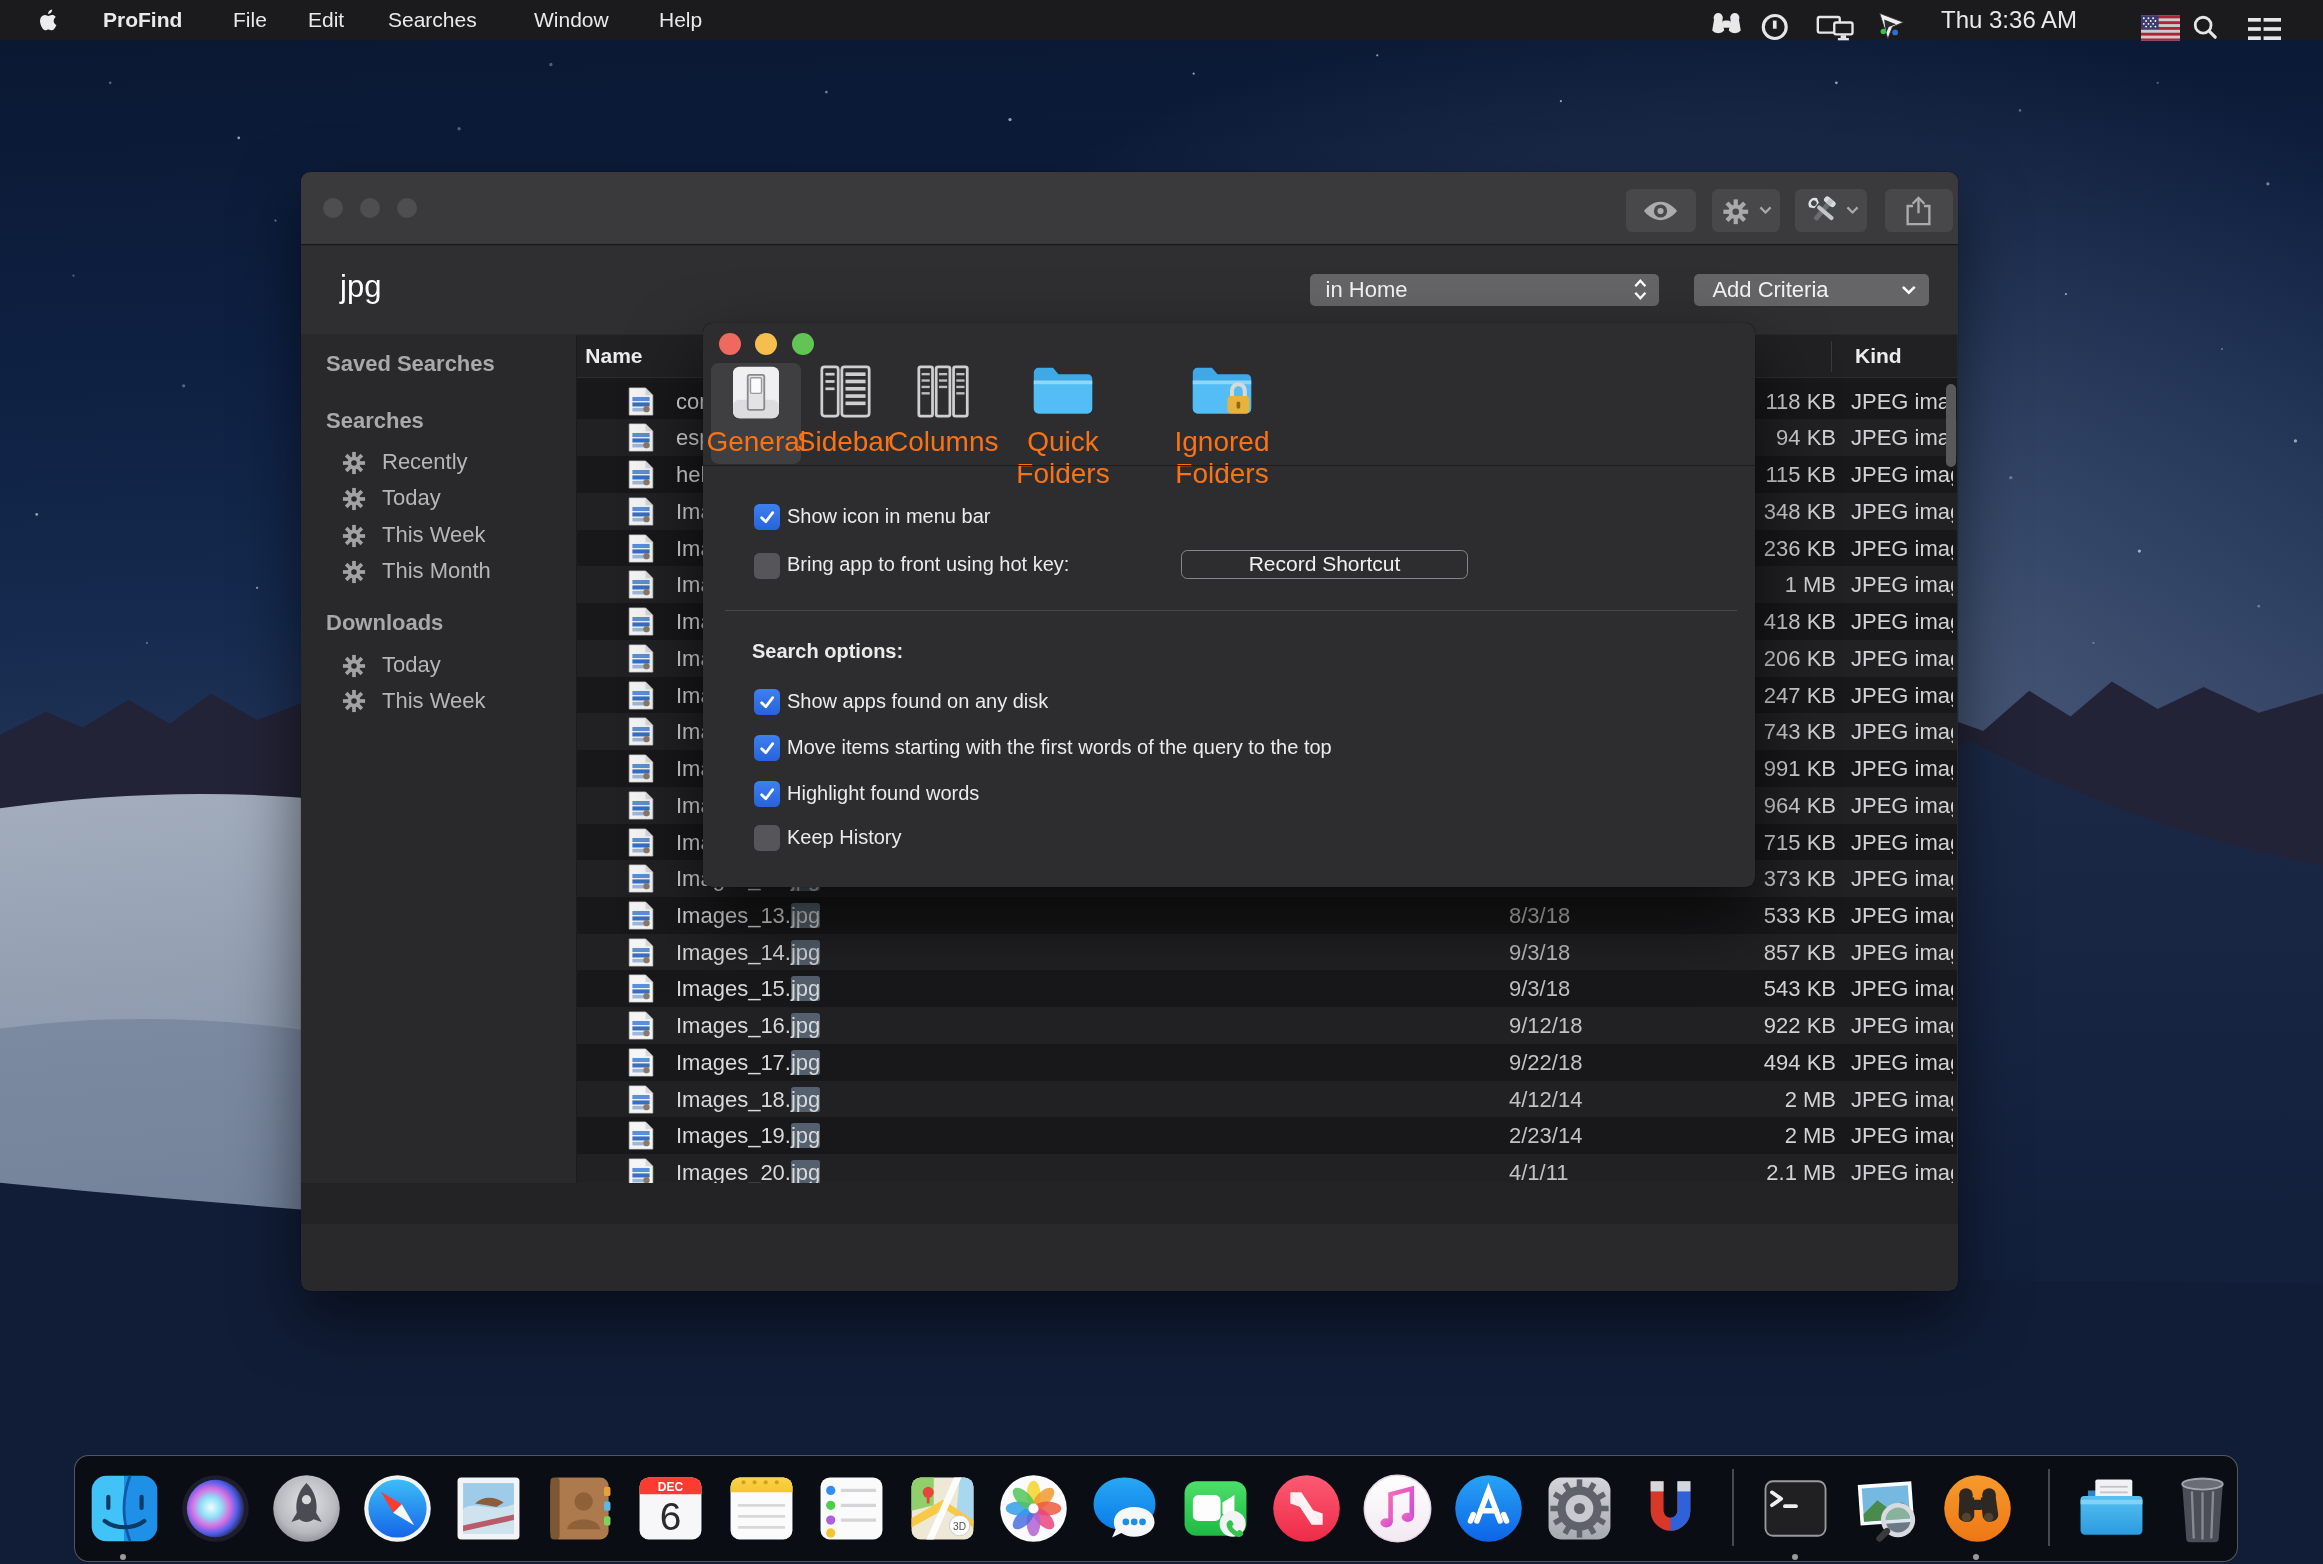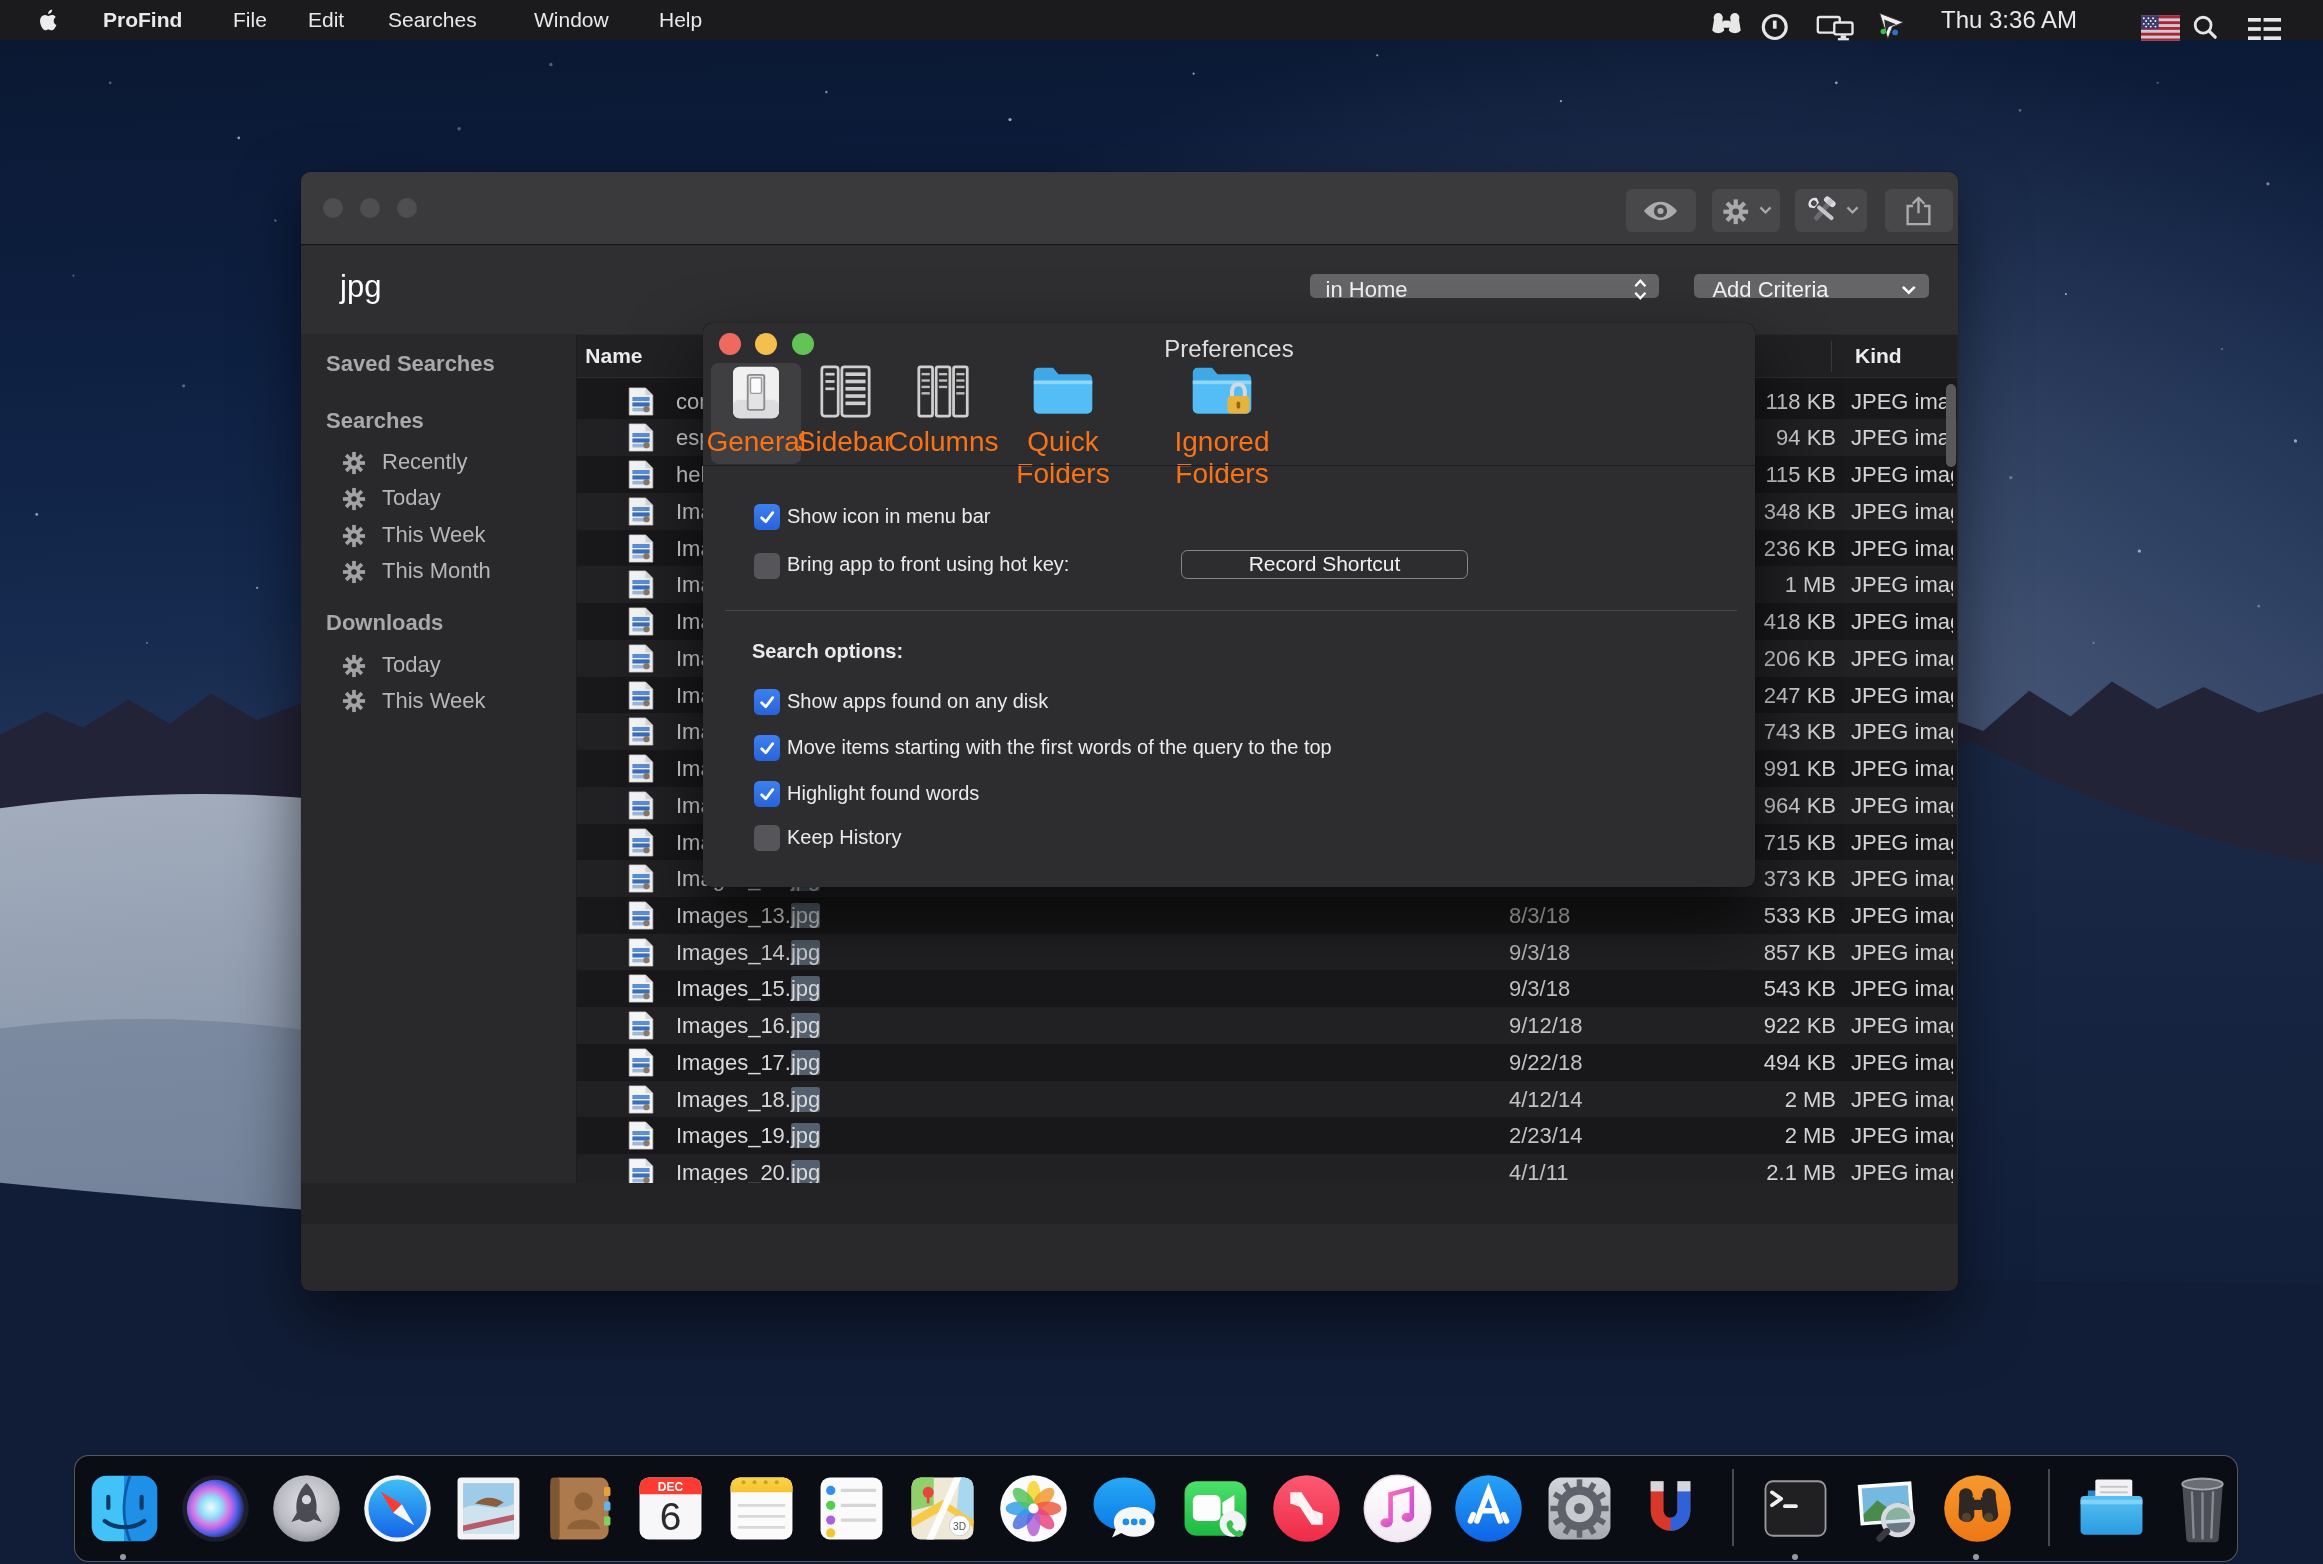--- a/index.html
+++ b/index.html
@@ -11,21 +11,21 @@
 
 #menubar{position:absolute;left:0;top:0;width:2323px;height:40px;background:#1b1b1d;color:#e9e9ea;font-size:21px;}
 #menubar .mi{position:absolute;top:0;height:40px;line-height:40px;white-space:nowrap;}
 
 #win{position:absolute;left:301px;top:172px;width:1657px;height:1119px;border-radius:9.2px;background:#29292b;box-shadow:0 27.5px 64px rgba(0,0,0,.55),0 0 0.9px rgba(0,0,0,.9);}
 #titlebar{position:absolute;left:0;top:0;width:1657px;height:73px;background:#3a3a3c;border-radius:9.2px 9.2px 0 0;border-bottom:0.9px solid #161618;}
 .tl{position:absolute;top:26px;width:20px;height:20px;border-radius:50%;background:#4e4e50;}
 .tbtn{position:absolute;top:16.5px;height:43px;background:#48484b;border-radius:6.4px;}
 #searchrow{position:absolute;left:0;top:74px;width:1657px;height:88px;background:#2f2f31;}
 #jpgtxt{position:absolute;left:39px;top:23px;font-size:31px;color:#fff;}
-.popup{position:absolute;top:27.5px;height:24px;background:#656568;border-radius:5px;color:#f2f2f2;font-size:22px;line-height:32px;}
+.popup{position:absolute;top:27.5px;height:32px;background:#656568;border-radius:5px;color:#f2f2f2;font-size:22px;line-height:32px;}
 
 #sidebar{position:absolute;left:0;top:163px;width:275px;height:848px;background:#29292b;color:#b6b6b8;font-size:22px;}
 #sidebar .hdr{position:absolute;left:25px;font-weight:bold;color:#a9a9ab;}
 #sidebar .item{position:absolute;left:81px;}
 #sidebar .gear{position:absolute;left:41px;}
 #vdiv{position:absolute;left:275px;top:163px;width:0.9px;height:848px;background:#1c1c1e;}
 
 #list{position:absolute;left:276px;top:163px;width:1380px;height:849px;background:#19191b;overflow:hidden;}
 #lhead{position:absolute;left:0;top:0;width:1380px;height:43px;background:#212124;border-bottom:0.9px solid #2e2e30;color:#ececec;font-size:21px;font-weight:bold;}
 .row{position:absolute;left:0;width:1380px;height:37px;font-size:22px;color:#d9d9db;}
@@ -618,21 +618,20 @@
       </div>
 <div style="position:absolute;left:1369px;top:49px;width:10px;height:83px;border-radius:5px;background:#59595c"></div>
 </div>
   <div id="bottomband"></div>
 </div>
 
 <div id="prefs">
   <div class="dtl" style="left:15.6px;background:#ee6a5e"></div>
   <div class="dtl" style="left:52px;background:#f5bf4f"></div>
   <div class="dtl" style="left:89px;background:#61c454"></div>
-  <div class="ttl">Preferences</div>
   <div id="tabsel"></div>
   <div class="tab" style="left:-1.8px">
     <svg class="ic" width="50" height="57" viewBox="0 0 54 62">
         <rect x="2" y="4" width="50" height="56" rx="7" fill="#f0f0f1"></rect>
         <rect x="2" y="40" width="50" height="20" rx="7" fill="#dddddf"></rect>
         <rect x="18" y="13" width="18" height="38" rx="2" fill="#e3e3e5" stroke="#8a8a8e" stroke-width="2"></rect>
         <rect x="21" y="16" width="12" height="17" rx="1.5" fill="#fbfbfc" stroke="#9a9a9e" stroke-width="1.5"></rect>
       </svg>
     General</div>
   <div class="tab" style="left:87px">

